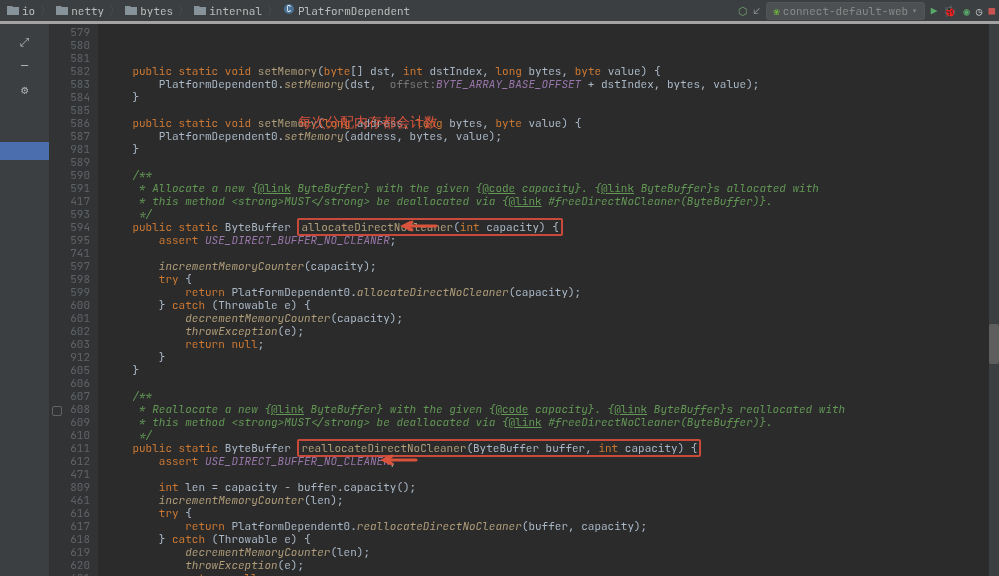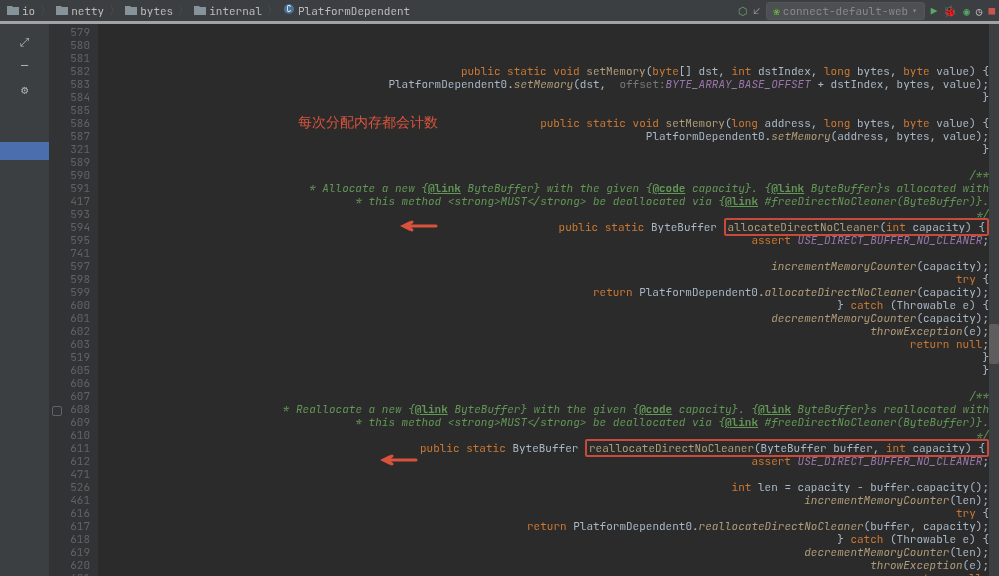--- a/index.html
+++ b/index.html
@@ -25,26 +25,26 @@
 .stop-icon { color: #c75450; }
 .main-area { display: flex; height: 552px; }
 .left-strip { width: 50px; background: #3c3f41; border-right: 1px solid #323232; display: flex; flex-direction: column; align-items: center; padding-top: 6px; }
 .strip-btn { width: 20px; height: 20px; margin: 2px 0; display: flex; align-items: center; justify-content: center; color: #afb1b3; cursor: pointer; }
 .highlight-bar { width: 100%; height: 18px; background: #4b6eaf; margin-top: 40px; }
 .editor { flex: 1; display: flex; background: #2b2b2b; overflow: hidden; }
 .gutter { width: 48px; background: #313335; text-align: right; padding-right: 8px; font-size: 11px; color: #606366; line-height: 13px; padding-top: 2px; }
 .gutter-line { height: 13px; position: relative; }
 .gutter-line.impl::before { content: ""; position: absolute; left: 2px; top: 3px; width: 8px; height: 8px; border: 1px solid #606366; border-radius: 2px; }
 .code-area { flex: 1; position: relative; line-height: 13px; font-size: 11px; padding-top: 2px; white-space: pre; overflow: hidden; }
-.ln { height: 13px; padding-left: 8px; text-align: right; }
+.ln { height: 13px; padding-left: 8px; }
 .kw { color: #cc7832; }
 .method { color: #b09d79; }
 .methoditalic { color: #b09d79; font-style: italic; }
 .doc { color: #629755; font-style: italic; }
-.doctag { color: #629755; font-weight: bold; text-decoration: underline; }
+.doctag { color: #629755; font-weight: normal; text-decoration: underline; }
 .const { color: #9876aa; font-style: italic; }
 .hint { color: #787878; }
 .red-box { border: 2px solid #c94a3b; padding: 0 2px; border-radius: 2px; }
 .red-text { color: #d9533c; font-size: 14px; font-weight: normal; position: absolute; }
 .arrow { position: absolute; }
 .arrow svg { display: block; }
 .scroll-track { width: 10px; background: #3c3f41; }
 .scroll-thumb { width: 10px; height: 40px; background: #5e5e5e; margin-top: 300px; border-radius: 2px; }
 </style>
 </head>
@@ -116,47 +116,47 @@
     <div class="gutter" id="gutter">
         <div class="gutter-line">579</div>
         <div class="gutter-line">580</div>
         <div class="gutter-line">581</div>
         <div class="gutter-line">582</div>
         <div class="gutter-line">583</div>
         <div class="gutter-line">584</div>
         <div class="gutter-line">585</div>
         <div class="gutter-line">586</div>
         <div class="gutter-line">587</div>
-        <div class="gutter-line">321</div>
+        <div class="gutter-line">981</div>
         <div class="gutter-line">589</div>
         <div class="gutter-line">590</div>
         <div class="gutter-line">591</div>
         <div class="gutter-line">417</div>
         <div class="gutter-line">593</div>
         <div class="gutter-line">594</div>
         <div class="gutter-line">595</div>
         <div class="gutter-line">741</div>
         <div class="gutter-line">597</div>
         <div class="gutter-line">598</div>
         <div class="gutter-line">599</div>
         <div class="gutter-line">600</div>
         <div class="gutter-line">601</div>
         <div class="gutter-line">602</div>
         <div class="gutter-line">603</div>
-        <div class="gutter-line">519</div>
+        <div class="gutter-line">912</div>
         <div class="gutter-line">605</div>
         <div class="gutter-line">606</div>
         <div class="gutter-line">607</div>
         <div class="gutter-line impl">608</div>
         <div class="gutter-line">609</div>
         <div class="gutter-line">610</div>
         <div class="gutter-line">611</div>
         <div class="gutter-line">612</div>
         <div class="gutter-line">471</div>
-        <div class="gutter-line">526</div>
+        <div class="gutter-line">809</div>
         <div class="gutter-line">461</div>
         <div class="gutter-line">616</div>
         <div class="gutter-line">617</div>
         <div class="gutter-line">618</div>
         <div class="gutter-line">619</div>
         <div class="gutter-line">620</div>
         <div class="gutter-line">621</div>
       </div>
     <div class="code-area" id="code">
       <div class="red-text" style="left:200px; top:92px;">每次分配内存都会计数</div>

